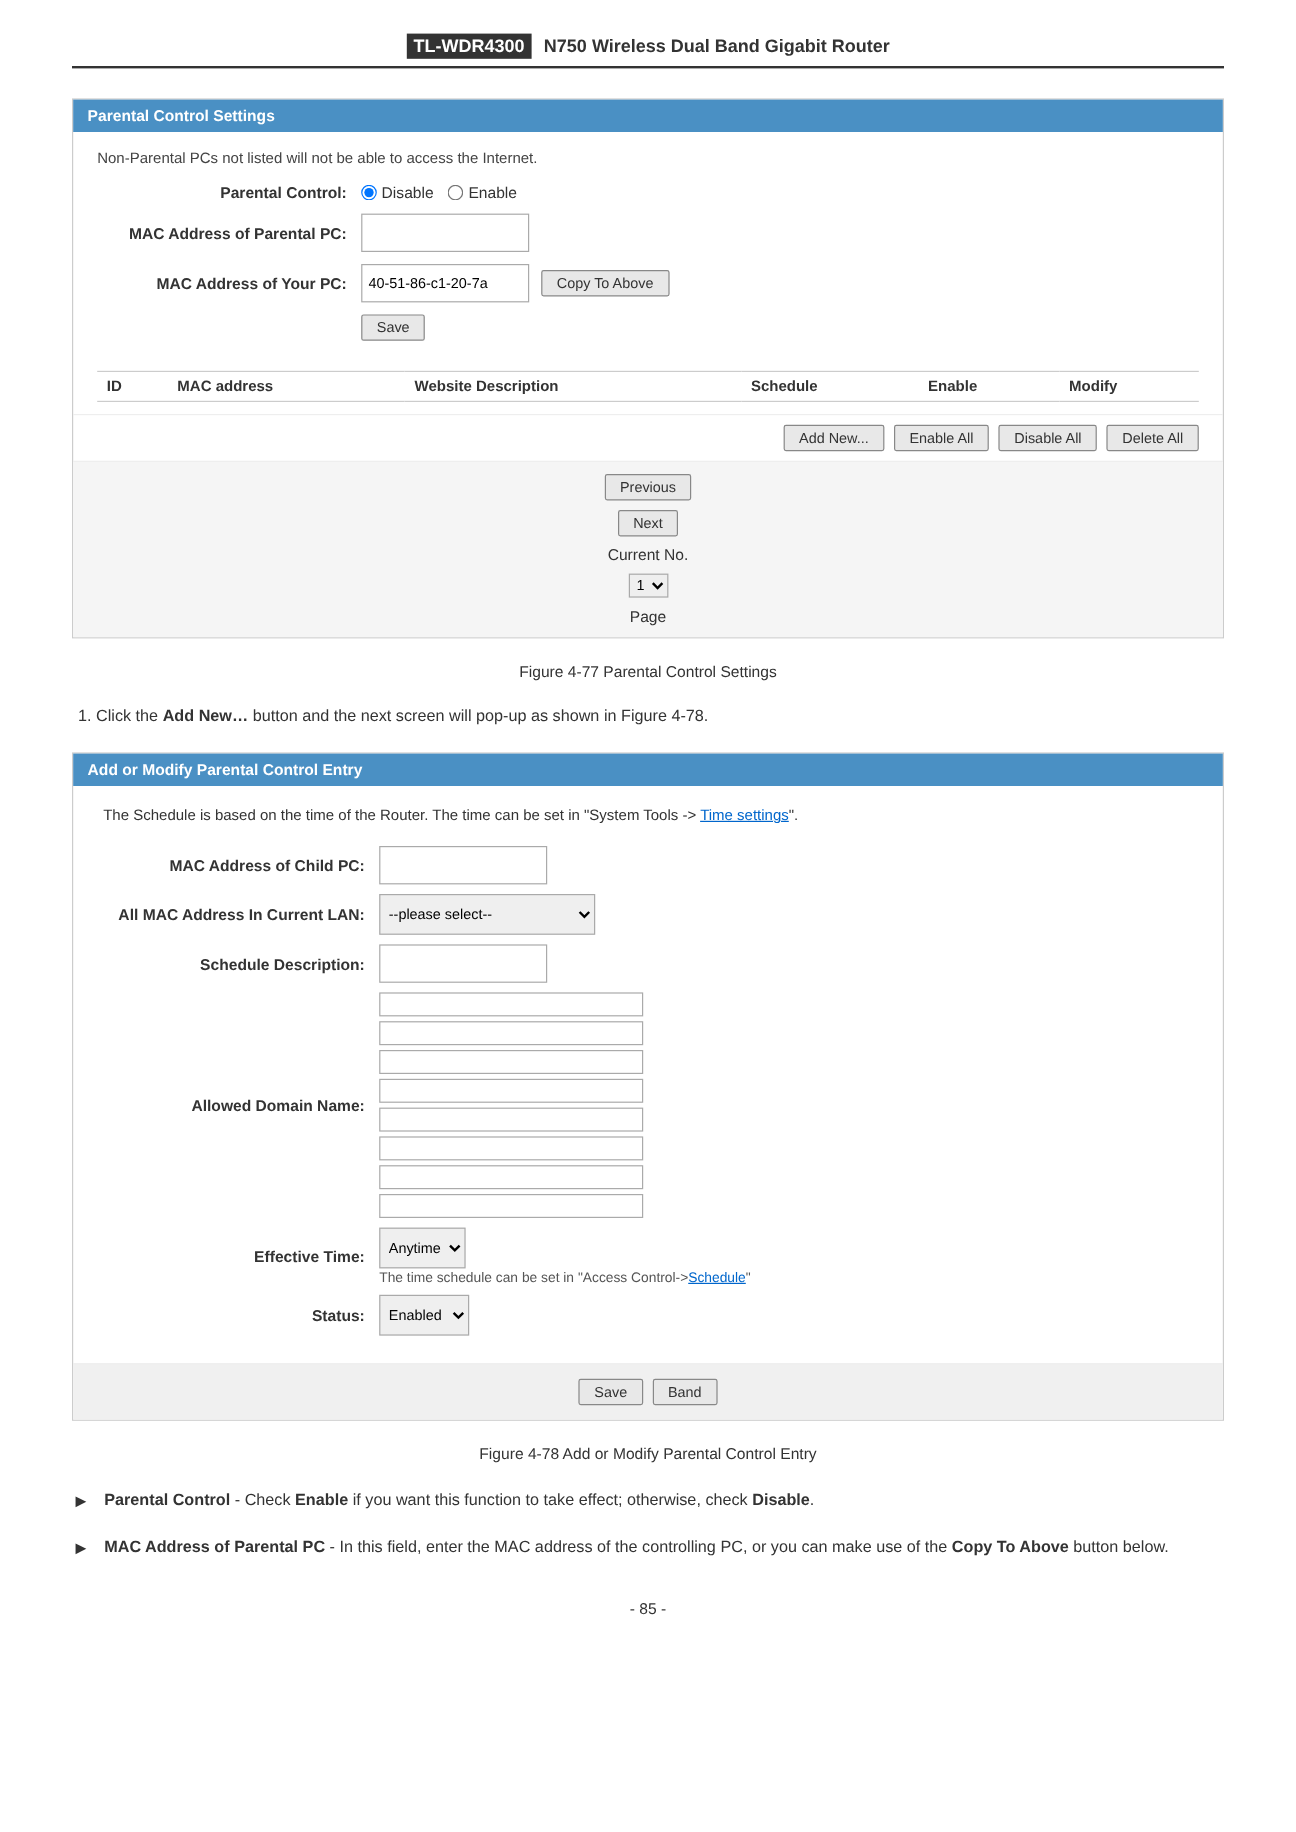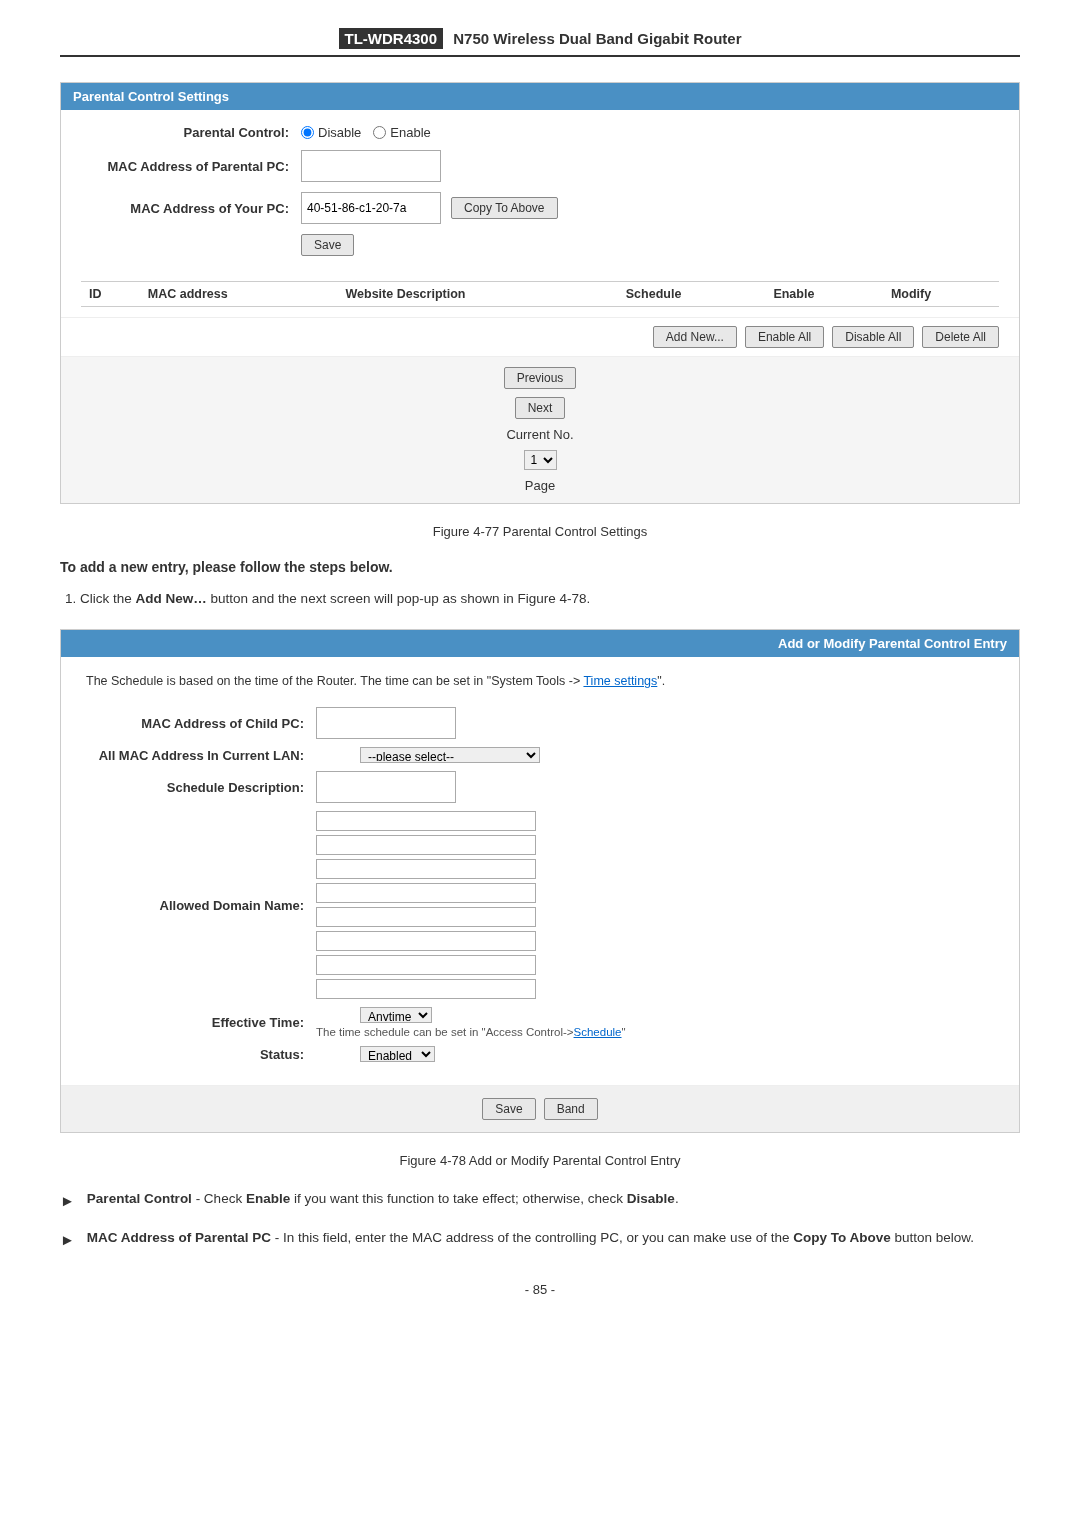--- a/index.html
+++ b/index.html
@@ -193,21 +193,20 @@
     
     .modify-panel {
       border: 1px solid #ccc;
       margin-bottom: 20px;
     }
     .modify-panel .panel-header {
       background: #4a90c4;
       color: #fff;
       font-weight: bold;
       padding: 6px 12px;
-      text-align: right;
     }
     .modify-panel-body {
       padding: 15px 25px;
     }
 
     .modify-info {
       font-size: 12.5px;
       margin-bottom: 16px;
       line-height: 1.5;
     }
@@ -240,22 +239,21 @@
       height: 20px;
       border: 1px solid #aaa;
       font-size: 12px;
       padding: 1px 4px;
     }
 
     .modify-select {
       border: 1px solid #aaa;
       font-size: 12px;
       padding: 1px 3px;
-      height: 16px;
-      margin-left: 44px;
+      height: 34px;
     }
 
     .modify-footer {
       display: flex;
       justify-content: center;
       gap: 8px;
       padding: 12px;
       border-top: 1px solid #eee;
       background: #f0f0f0;
     }
@@ -287,20 +285,21 @@
       <span class="highlight">TL-WDR4300</span>
       <span>N750 Wireless Dual Band Gigabit Router</span>
     </span>
   </div>
 
   <div class="panel">
     <div class="panel-header">
       <span>Parental Control Settings</span>
     </div>
     <div class="panel-body">
+      <div class="form-info">Non-Parental PCs not listed will not be able to access the Internet.</div>
 
       <div class="form-row">
         <div class="form-label">Parental Control:</div>
         <div class="radio-group">
           <label>
             <input type="radio" name="parental" value="disable" checked="" style="">
             <span>Disable</span>
           </label>
           <label>
             <input type="radio" name="parental" value="enable" style="">
@@ -357,21 +356,20 @@
       <span>Current No.</span>
       <select>
         <option>1</option>
       </select>
       <span>Page</span>
     </div>
   </div>
 
   <div class="figure-caption">Figure 4-77 Parental Control Settings</div>
 
-  <div class="instruction-bold">To add a new entry, please follow the steps below.</div>
 
   <ol class="instruction-list">
     <li>
       Click the <strong>Add New…</strong> button and the next screen will pop-up as shown in Figure 4-78.
     </li>
   </ol>
 
   <div class="modify-panel">
     <div class="panel-header">
       <span>Add or Modify Parental Control Entry</span>

